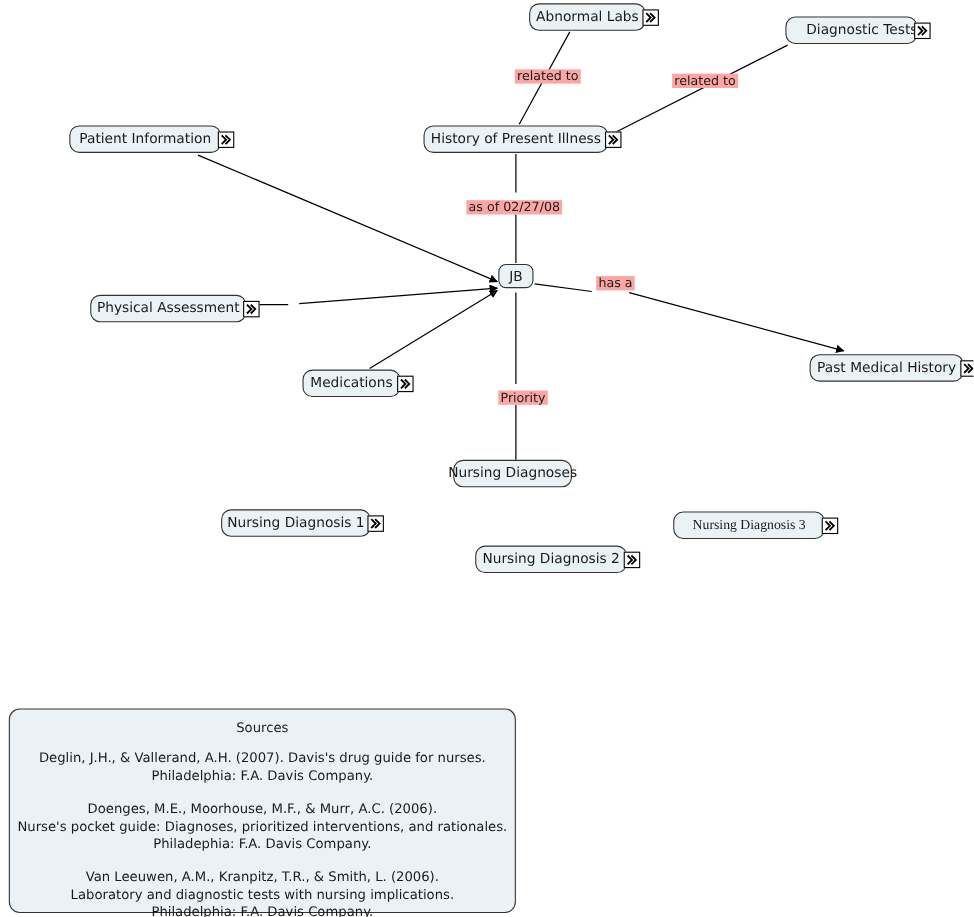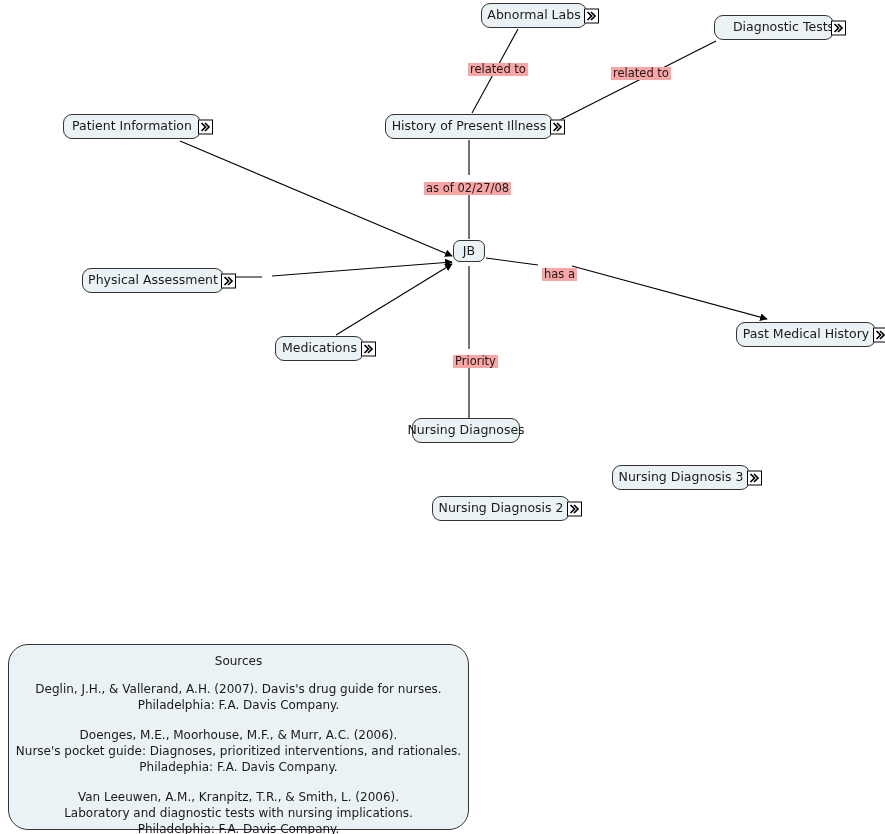--- a/index.html
+++ b/index.html
@@ -79,21 +79,21 @@
   }
   #sources-box {
     position: absolute;
     left: 8px;
     top: 644px;
     width: 461px;
     height: 186px;
     box-sizing: border-box;
     background: #eaf2f5;
     border: 1px solid #333333;
-    border-radius: 20px;
+    border-radius: 10px;
     z-index: 5;
     padding-top: 9px;
     text-align: center;
     font-size: 12px;
     color: #1a1a1a;
   }
   #sources-title {
     font-size: 12px;
     margin-bottom: 14px;
     line-height: 1.2;
@@ -208,48 +208,57 @@
         <path d="M2.5 2.5 L6.5 6.5 L2.5 10.5" fill="none" stroke="#000" stroke-width="1.7"></path>
         <path d="M6 2.5 L10 6.5 L6 10.5" fill="none" stroke="#000" stroke-width="1.7"></path>
       </svg>
     </span>
   </div>
 
   <div class="node" style="left:412px; top:418px; width:108px;">
     <span class="node-label">Nursing Diagnoses</span>
   </div>
 
+  <div class="node" style="left:201px; top:463px; width:136px;">
+    <span class="node-label">Nursing Diagnosis 1</span>
+    <span class="node-icon">
+      <svg width="13" height="13" viewBox="0 0 13 13">
+        <path d="M2.5 2.5 L6.5 6.5 L2.5 10.5" fill="none" stroke="#000" stroke-width="1.7"></path>
+        <path d="M6 2.5 L10 6.5 L6 10.5" fill="none" stroke="#000" stroke-width="1.7"></path>
+      </svg>
+    </span>
+  </div>
 
   <div class="node" style="left:404px; top:496px; width:138px;margin-left:28px;">
     <span class="node-label">Nursing Diagnosis 2</span>
     <span class="node-icon">
       <svg width="13" height="13" viewBox="0 0 13 13">
         <path d="M2.5 2.5 L6.5 6.5 L2.5 10.5" fill="none" stroke="#000" stroke-width="1.7"></path>
         <path d="M6 2.5 L10 6.5 L6 10.5" fill="none" stroke="#000" stroke-width="1.7"></path>
       </svg>
     </span>
   </div>
 
-  <div class="node" style="left:612px; top:465px; width:138px;">
+  <div class="node" style="left:612px; top:465px; width:138px;font-family:Liberation Serif, serif;">
     <span class="node-label">Nursing Diagnosis 3</span>
     <span class="node-icon">
       <svg width="13" height="13" viewBox="0 0 13 13">
         <path d="M2.5 2.5 L6.5 6.5 L2.5 10.5" fill="none" stroke="#000" stroke-width="1.7"></path>
         <path d="M6 2.5 L10 6.5 L6 10.5" fill="none" stroke="#000" stroke-width="1.7"></path>
       </svg>
     </span>
   </div>
 
   <div class="edge-label" style="left:468px; top:63px;">related to</div>
 
   <div class="edge-label" style="left:611px; top:67px;">related to</div>
 
   <div class="edge-label" style="left:424px; top:182px;">as of 02/27/08</div>
 
-  <div class="edge-label" style="left:542px; top:268px;">has a</div>
+  <div class="edge-label" style="left:542px; top:251px;">has a</div>
 
   <div class="edge-label" style="left:453px; top:355px;">Priority</div>
 
 </div>
 
 <div id="sources-box">
   <div id="sources-title">Sources</div>
 
   <div class="source-entry">
     <span class="sl">Deglin, J.H., &amp; Vallerand, A.H. (2007). Davis's drug guide for nurses.</span>

